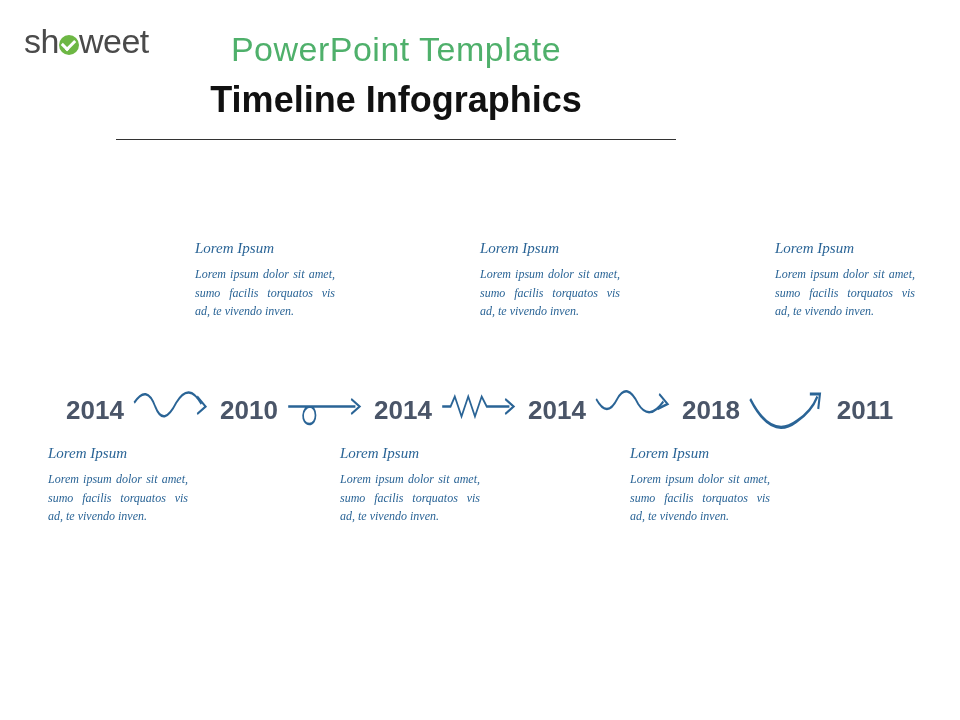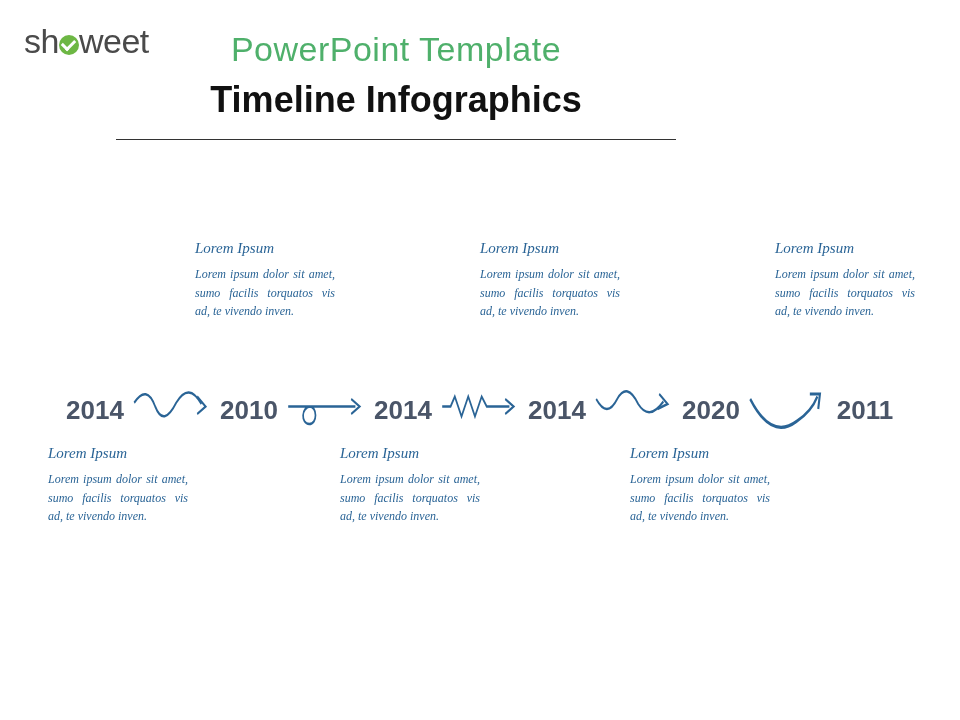--- a/index.html
+++ b/index.html
@@ -169,21 +169,21 @@
         <path d="M80 12 L90 18 L80 24" fill="none" stroke="#2a6496" stroke-width="2"></path>
       </svg>
     </div>
     <div class="year">2014</div>
     <div class="arrow-slot">
       <svg viewBox="0 0 100 40" preserveAspectRatio="none">
         <path d="M5 12 Q18 28 30 12 Q42 -2 55 16 Q68 30 85 14" fill="none" stroke="#2a6496" stroke-width="2"></path>
         <path d="M80 8 L90 16 L78 20" fill="none" stroke="#2a6496" stroke-width="2"></path>
       </svg>
     </div>
-    <div class="year">2020</div>
+    <div class="year">2018</div>
     <div class="arrow-slot">
       <svg viewBox="0 0 100 40" preserveAspectRatio="none">
         <path d="M5 12 Q30 45 60 30 Q78 22 85 10" fill="none" stroke="#2a6496" stroke-width="2.5"></path>
         <path d="M76 8 L88 8 L86 20" fill="none" stroke="#2a6496" stroke-width="2.5"></path>
       </svg>
     </div>
     <div class="year">2011</div>
   </div>
 </div>
 

